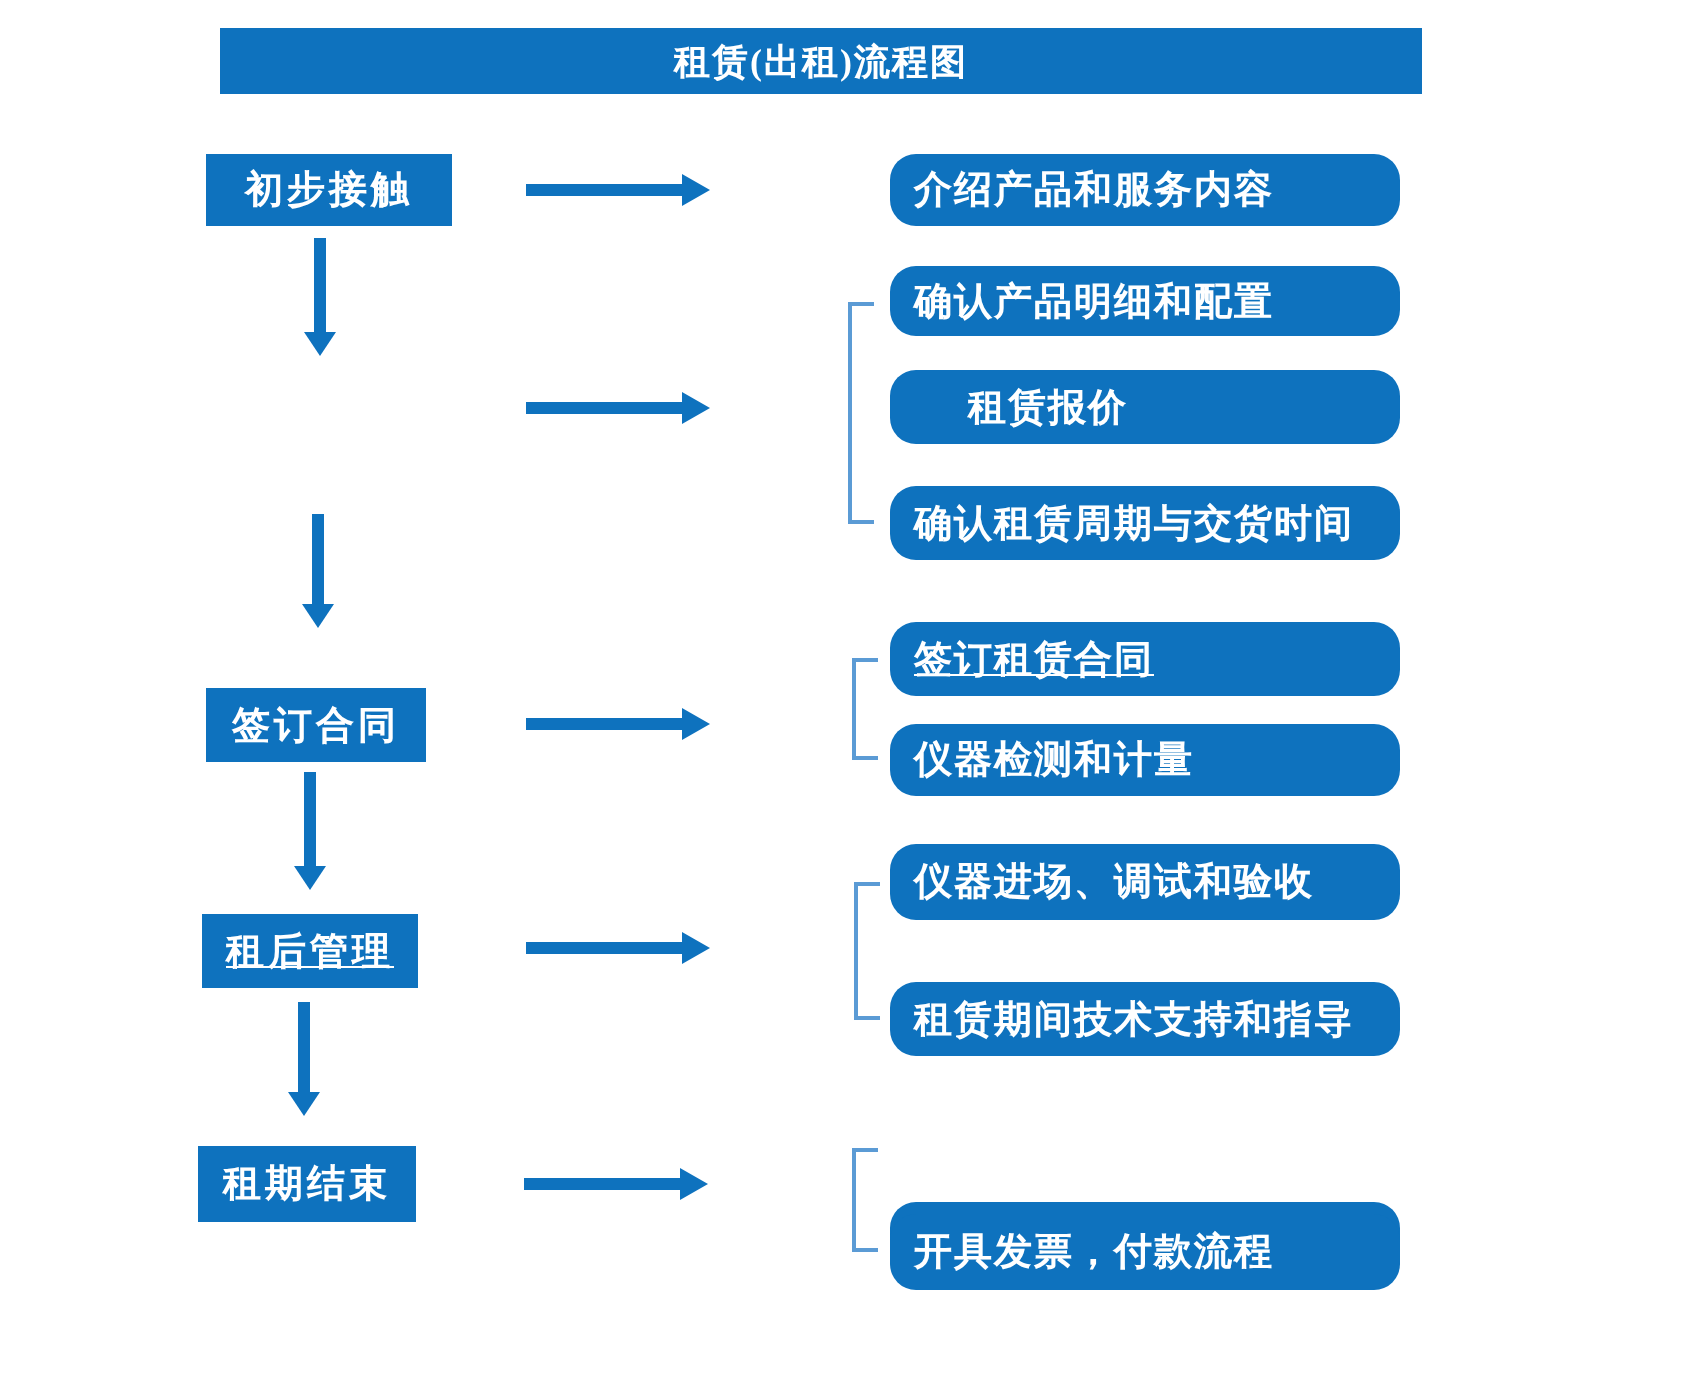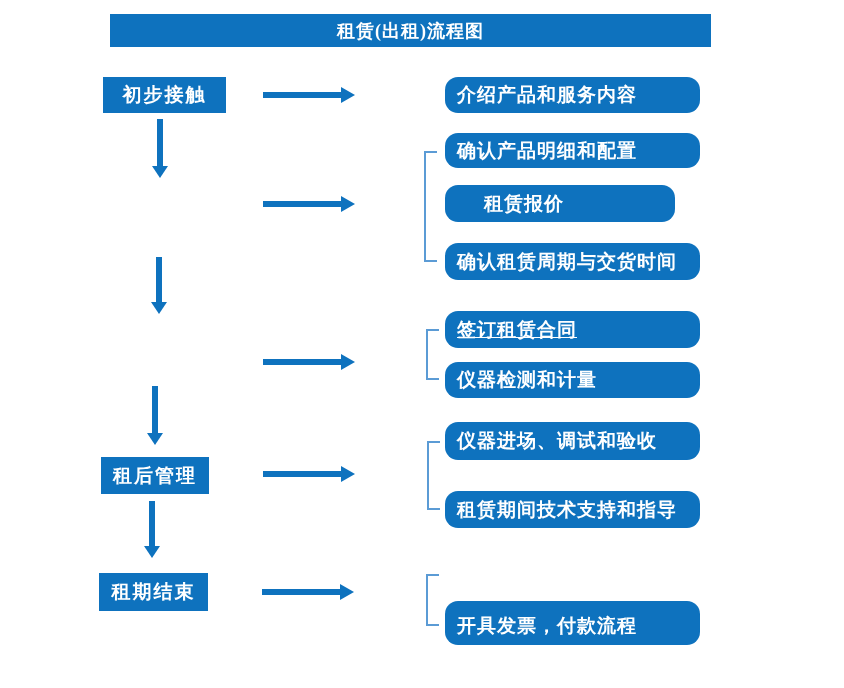--- a/index.html
+++ b/index.html
@@ -40,26 +40,26 @@
     justify-content: flex-start;
     padding-left: 12px;
     font-size: 19px;
     letter-spacing: 1px;
     border-radius: 13px;
   }
   
   .s1 { left: 103px; top: 77px;  width: 123px; height: 36px; }
   .s2 { left: 103px; top: 187px; width: 122px; height: 36px; }
   .s3 { left: 103px; top: 344px; width: 110px; height: 37px; }
-  .s4 { left: 101px; top: 457px; width: 108px; height: 37px; }
+  .s4 { left: 101px; top: 457px; width: 108px; height: 37px; text-decoration: underline; }
   .s5 { left: 99px;  top: 573px; width: 109px; height: 38px; }
   
   .r1  { left: 445px; top: 77px;  width: 255px; height: 36px; }
   .r2  { left: 445px; top: 133px; width: 255px; height: 35px; }
-  .r3  { left: 445px; top: 185px; width: 230px; height: 37px; padding-left: 39px; }
+  .r3  { left: 445px; top: 185px; width: 255px; height: 37px; padding-left: 39px; }
   .r4  { left: 445px; top: 243px; width: 255px; height: 37px; }
   .r5  { left: 445px; top: 311px; width: 255px; height: 37px; text-decoration: underline; }
   .r6  { left: 445px; top: 362px; width: 255px; height: 36px; }
   .r7  { left: 445px; top: 422px; width: 255px; height: 38px; }
   .r8  { left: 445px; top: 491px; width: 255px; height: 37px; }
   .r9  { left: 445px; top: 555px; width: 255px; height: 38px; margin-top: 46px; }
   .r10 { left: 445px; top: 607px; width: 255px; height: 38px; }
   
   .arrow-right {
     position: absolute;
@@ -115,20 +115,21 @@
 </head>
 <body>
 
 <div class="canvas">
 
   <div class="box title-bar">
     <span>租赁(出租)流程图</span>
   </div>
 
   <div class="box step-box s1">初步接触</div>
+  <div class="box step-box s3">签订合同</div>
   <div class="box step-box s4">租后管理</div>
   <div class="box step-box s5">租期结束</div>
 
   <div class="arrow-down ad1">
     <div class="shaft"></div>
     <div class="head"></div>
   </div>
   <div class="arrow-down ad2">
     <div class="shaft"></div>
     <div class="head"></div>

